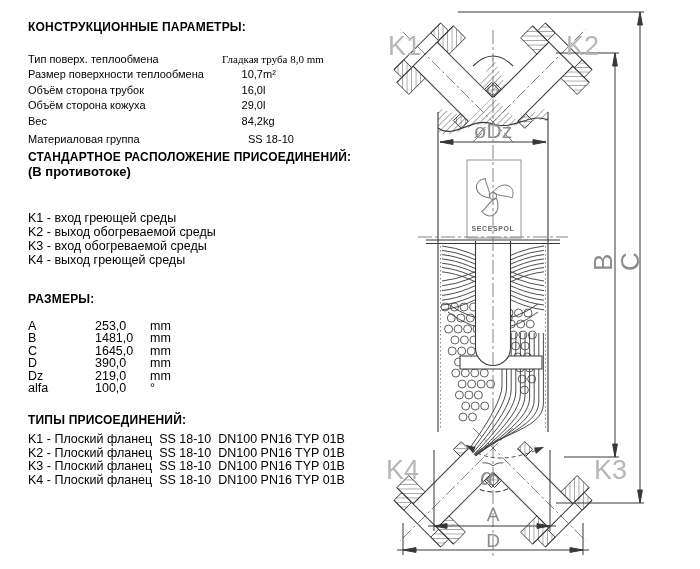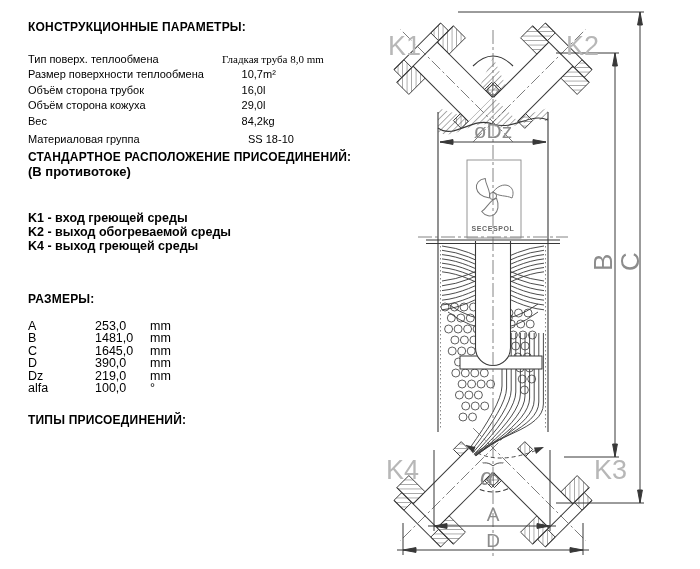--- a/index.html
+++ b/index.html
@@ -16,21 +16,21 @@
   .prow .val{width:43px;flex:none;text-align:right;}
   .prow .unit{margin-left:0;flex:none;}
   .prow.wide .val{width:auto;text-align:left;margin-left:2px;font-family:Liberation Serif, serif;}
   .prow.grp{margin-top:3px;}
   .prow.grp .val{width:auto;text-align:right;margin-left:28px;}
   .dimrow{display:flex;height:12.4px;line-height:12.4px;font-size:12.5px;}
   .dimrow .lbl{width:67px;flex:none;}
   .dimrow .val{width:48px;flex:none;}
   .dimrow .unit{margin-left:7px;}
   .klist{font-size:12.5px;}
-  .klist .kitem{height:14px;line-height:14px;white-space:pre;font-weight:bold;}
+  .klist .kitem{height:14px;line-height:14px;white-space:pre;}
   .types .kitem{height:13.5px;line-height:13.5px;}
   .subtitle{font-weight:bold;font-size:13px;}
   svg text{font-family:"Liberation Sans", sans-serif;}
   .draw{position:absolute;left:360px;top:0;}
 </style>
 </head>
 <body>
 
 <div class="panel">
 
@@ -68,20 +68,21 @@
     </div>
   </div>
 
   <div class="sec" style="top:150px;width:330px;">
     <div class="sec-title">СТАНДАРТНОЕ РАСПОЛОЖЕНИЕ ПРИСОЕДИНЕНИЙ:</div>
     <div class="subtitle">(В противотоке)</div>
   </div>
   <div class="sec klist" style="top:211px;">
     <div class="kitem">K1 - вход греющей среды</div>
     <div class="kitem">K2 - выход обогреваемой среды</div>
+    <div class="kitem">K3 - вход обогреваемой среды</div>
     <div class="kitem">K4 - выход греющей среды</div>
   </div>
 
   <div class="sec" style="top:292px;">
     <div class="sec-title">РАЗМЕРЫ:</div>
   </div>
   <div class="sec" style="top:320px;">
     <div class="dimrow">
       <span class="lbl">A</span>
       <span class="val">253,0</span>
@@ -109,20 +110,26 @@
     </div>
     <div class="dimrow">
       <span class="lbl">alfa</span>
       <span class="val">100,0</span>
       <span class="unit">°</span>
     </div>
   </div>
 
   <div class="sec" style="top:413px;">
     <div class="sec-title">ТИПЫ ПРИСОЕДИНЕНИЙ:</div>
+  </div>
+  <div class="sec klist types" style="top:433px;">
+    <div class="kitem">K1 - Плоский фланец  SS 18-10  DN100 PN16 TYP 01B</div>
+    <div class="kitem">K2 - Плоский фланец  SS 18-10  DN100 PN16 TYP 01B</div>
+    <div class="kitem">K3 - Плоский фланец  SS 18-10  DN100 PN16 TYP 01B</div>
+    <div class="kitem">K4 - Плоский фланец  SS 18-10  DN100 PN16 TYP 01B</div>
   </div>
 </div>
 
 <svg class="draw" width="340" height="569" viewBox="0 0 340 569">
   <defs>
     <pattern id="hx" width="4.5" height="4.5" patternUnits="userSpaceOnUse" patternTransform="rotate(45)">
       <line x1="0" y1="0" x2="0" y2="4.5" stroke="#4a4a4a" stroke-width="0.9"></line>
     </pattern>
 
     <g id="nozzleT">

